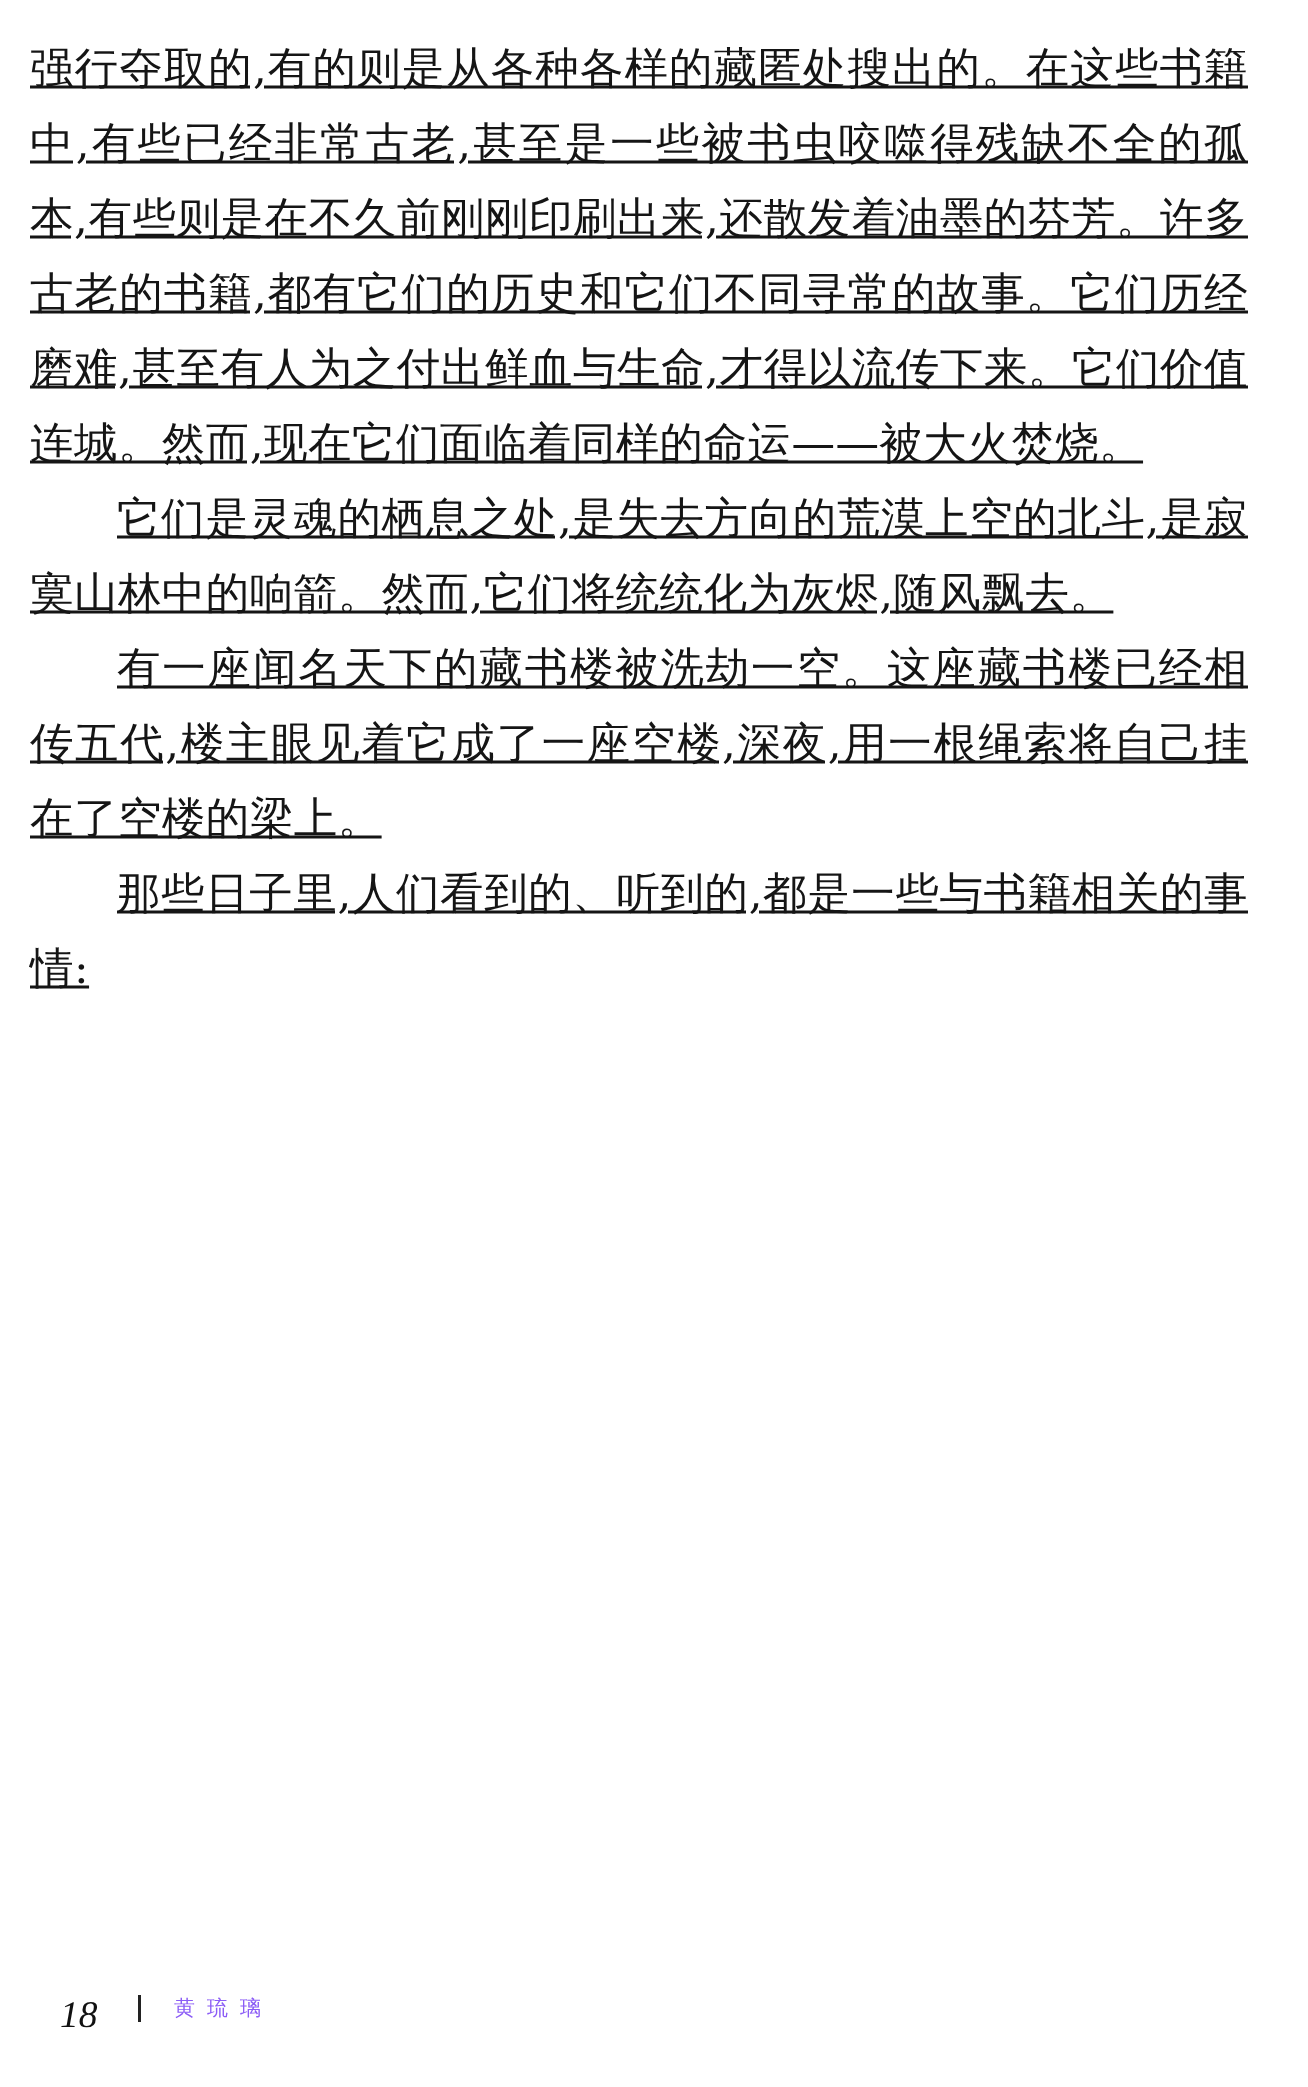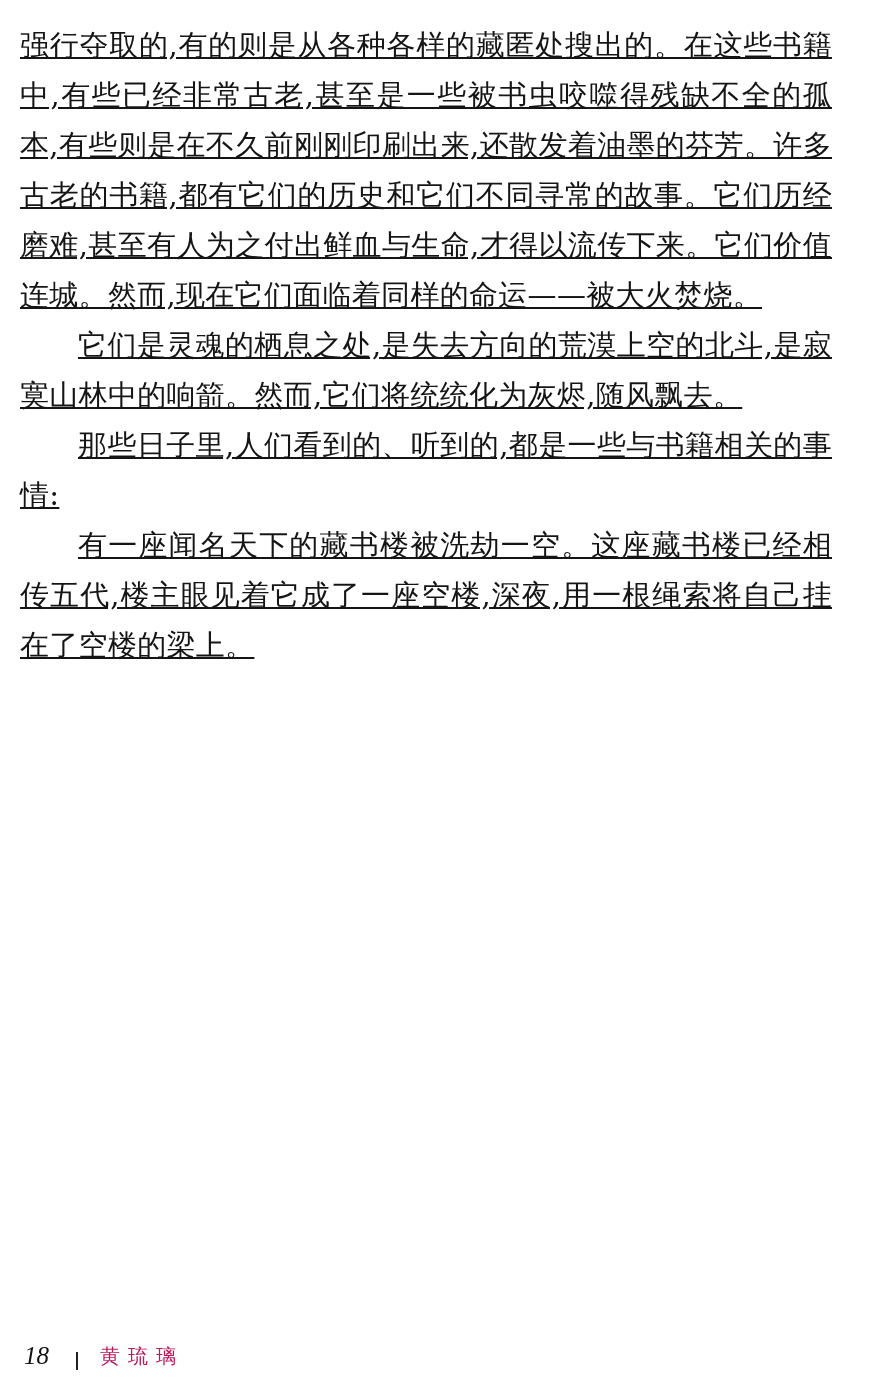--- a/index.html
+++ b/index.html
@@ -28,53 +28,53 @@
     line-height: 50px;
     text-align: justify;
     text-justify: inter-character;
     letter-spacing: 0.3px;
   }
   .para.indent {
     text-indent: 58px;
   }
   .footer {
     position: absolute;
-    left: 24px;
+    left: 40px;
     top: 1330px;
     height: 40px;
     display: flex;
-    align-items: flex-end;
+    align-items: flex-start;
   }
   .page-number {
     font-family: "Liberation Serif", "DejaVu Serif", serif;
     font-style: italic;
     font-size: 25px;
     color: #111;
     width: 52px;
   }
   .footer-divider {
     width: 2px;
     height: 18px;
     background: #222;
     margin-right: 22px;
   }
   .book-title {
     font-family: "DejaVu Sans", "Liberation Sans", sans-serif;
-    font-size: 20px;
+    font-size: 14px;
     letter-spacing: 8px;
-    color: #be185d;
+    color: #8b5cf6;
   }
 </style>
 </head>
 <body>
 
 <div class="page-body">
   <p class="para">强行夺取的,有的则是从各种各样的藏匿处搜出的。在这些书籍中,有些已经非常古老,甚至是一些被书虫咬噬得残缺不全的孤本,有些则是在不久前刚刚印刷出来,还散发着油墨的芬芳。许多古老的书籍,都有它们的历史和它们不同寻常的故事。它们历经磨难,甚至有人为之付出鲜血与生命,才得以流传下来。它们价值连城。然而,现在它们面临着同样的命运——被大火焚烧。</p>
   <p class="para indent">它们是灵魂的栖息之处,是失去方向的荒漠上空的北斗,是寂寞山林中的响箭。然而,它们将统统化为灰烬,随风飘去。</p>
+  <p class="para indent">有一座闻名天下的藏书楼被洗劫一空。这座藏书楼已经相传五代,楼主眼见着它成了一座空楼,深夜,用一根绳索将自己挂在了空楼的梁上。</p>
   <p class="para indent">那些日子里,人们看到的、听到的,都是一些与书籍相关的事情:</p>
-  <p class="para indent">有一座闻名天下的藏书楼被洗劫一空。这座藏书楼已经相传五代,楼主眼见着它成了一座空楼,深夜,用一根绳索将自己挂在了空楼的梁上。</p>
 </div>
 
 <div class="footer">
   <span class="page-number">18</span>
   <span class="footer-divider"></span>
   <span class="book-title">黄琉璃</span>
 </div>
 
 </body></html>

